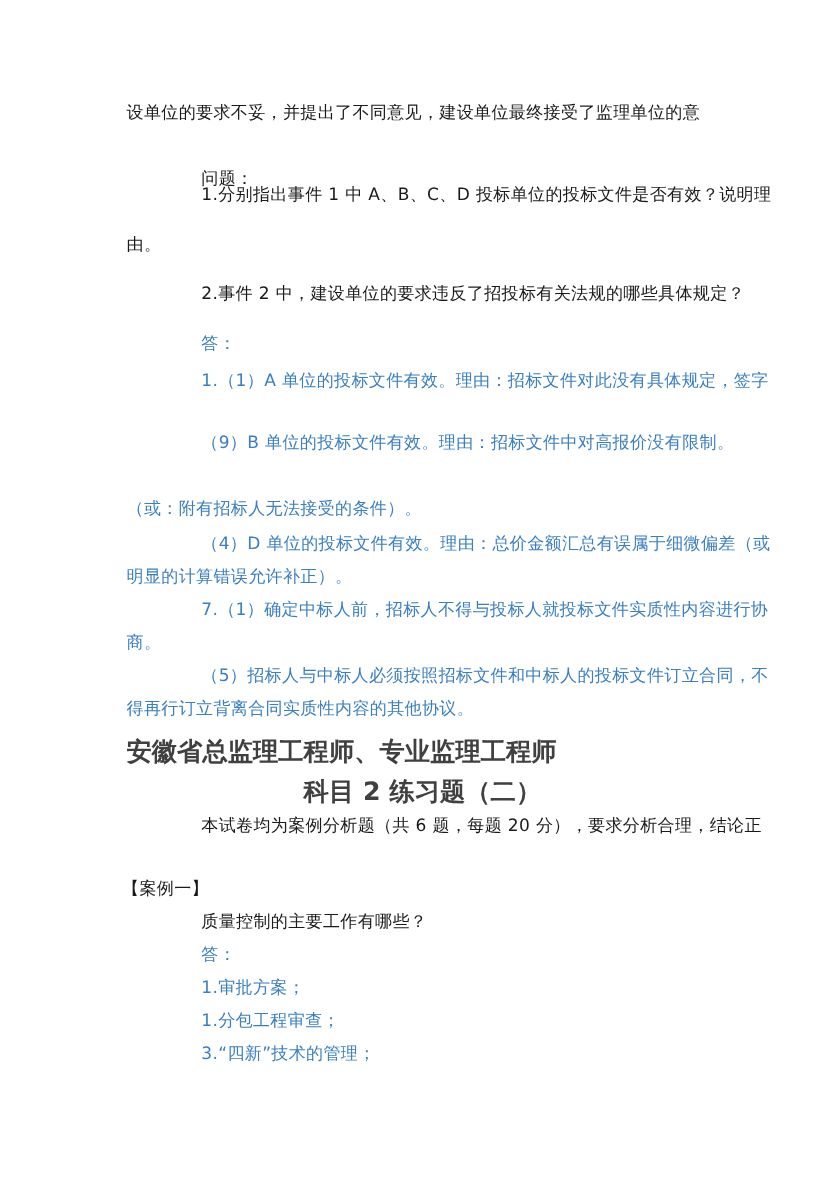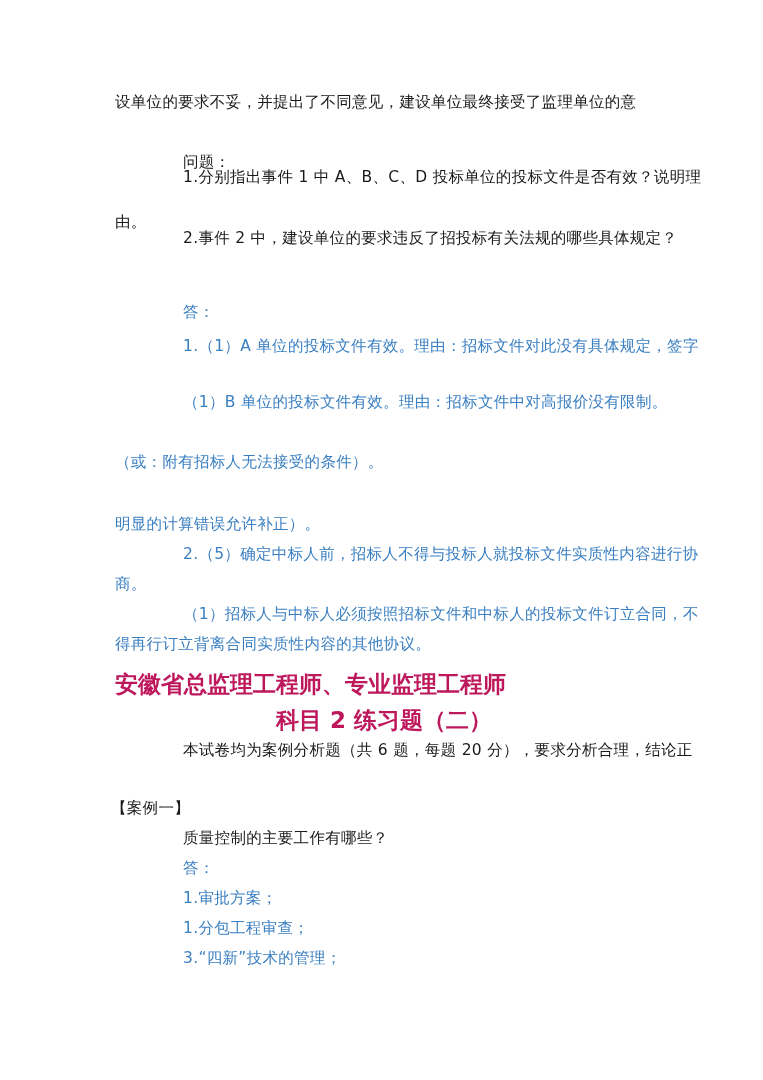--- a/index.html
+++ b/index.html
@@ -2,41 +2,42 @@
 <html><head>
 <meta charset="utf-8">
 <style>
   html, body { margin: 0; padding: 0; background: #ffffff; }
   body { width: 763px; height: 1080px; position: relative; overflow: hidden;
          font-family: "DejaVu Sans", sans-serif; color: #1a1a1a; }
   .page { position: absolute; left: 0; top: 0; width: 763px; height: 772px; }
   .line { position: absolute; left: 115px; font-size: 15.5px; line-height: 20px; white-space: nowrap; letter-spacing: 0.3px; }
   .ind { left: 147px; margin-left: 36px; }
   .blue { color: #3a7fc1; }
-  .title { position: absolute; font-size: 23px; font-weight: bold; line-height: 30px; white-space: nowrap; color: #be185d; }
+  .title { position: absolute; font-size: 23px; font-weight: bold; line-height: 30px; white-space: nowrap; color: #404040; }
 </style>
 </head>
 <body>
 
 <div class="page">
 
   <div class="line" style="top:92px">设单位的要求不妥，并提出了不同意见，建设单位最终接受了监理单位的意</div>
   <div class="line ind" style="top:152px">问题：</div>
   <div class="line ind" style="top:167px">1.分别指出事件 1 中 A、B、C、D 投标单位的投标文件是否有效？说明理</div>
   <div class="line" style="top:212px">由。</div>
-  <div class="line ind" style="top:228px">2.事件 2 中，建设单位的要求违反了招投标有关法规的哪些具体规定？</div>
+  <div class="line ind" style="top:257px">2.事件 2 中，建设单位的要求违反了招投标有关法规的哪些具体规定？</div>
 
   <div class="line ind blue" style="top:302px">答：</div>
   <div class="line ind blue" style="top:336px">1.（1）A 单位的投标文件有效。理由：招标文件对此没有具体规定，签字</div>
-  <div class="line ind blue" style="top:392px">（1）B 单位的投标文件有效。理由：招标文件中对高报价没有限制。</div>
+  <div class="line ind blue" style="top:392px">（9）B 单位的投标文件有效。理由：招标文件中对高报价没有限制。</div>
   <div class="line blue" style="top:452px">（或：附有招标人无法接受的条件）。</div>
+  <div class="line ind blue" style="top:484px">（4）D 单位的投标文件有效。理由：总价金额汇总有误属于细微偏差（或</div>
   <div class="line blue" style="top:514px">明显的计算错误允许补正）。</div>
-  <div class="line ind blue" style="top:544px">2.（5）确定中标人前，招标人不得与投标人就投标文件实质性内容进行协</div>
+  <div class="line ind blue" style="top:544px">7.（1）确定中标人前，招标人不得与投标人就投标文件实质性内容进行协</div>
   <div class="line blue" style="top:574px">商。</div>
-  <div class="line ind blue" style="top:604px">（1）招标人与中标人必须按照招标文件和中标人的投标文件订立合同，不</div>
+  <div class="line ind blue" style="top:604px">（5）招标人与中标人必须按照招标文件和中标人的投标文件订立合同，不</div>
   <div class="line blue" style="top:634px">得再行订立背离合同实质性内容的其他协议。</div>
 
   <div class="title" style="left:115px; top:669px">安徽省总监理工程师、专业监理工程师</div>
   <div class="title" style="left:276px; top:705px">科目 2 练习题（二）</div>
 
   <div class="line ind" style="top:740px">本试卷均为案例分析题（共 6 题，每题 20 分），要求分析合理，结论正</div>
 
   <div class="line" style="top:798px; left:111px">【案例一】</div>
   <div class="line ind" style="top:828px">质量控制的主要工作有哪些？</div>
   <div class="line ind blue" style="top:858px">答：</div>

